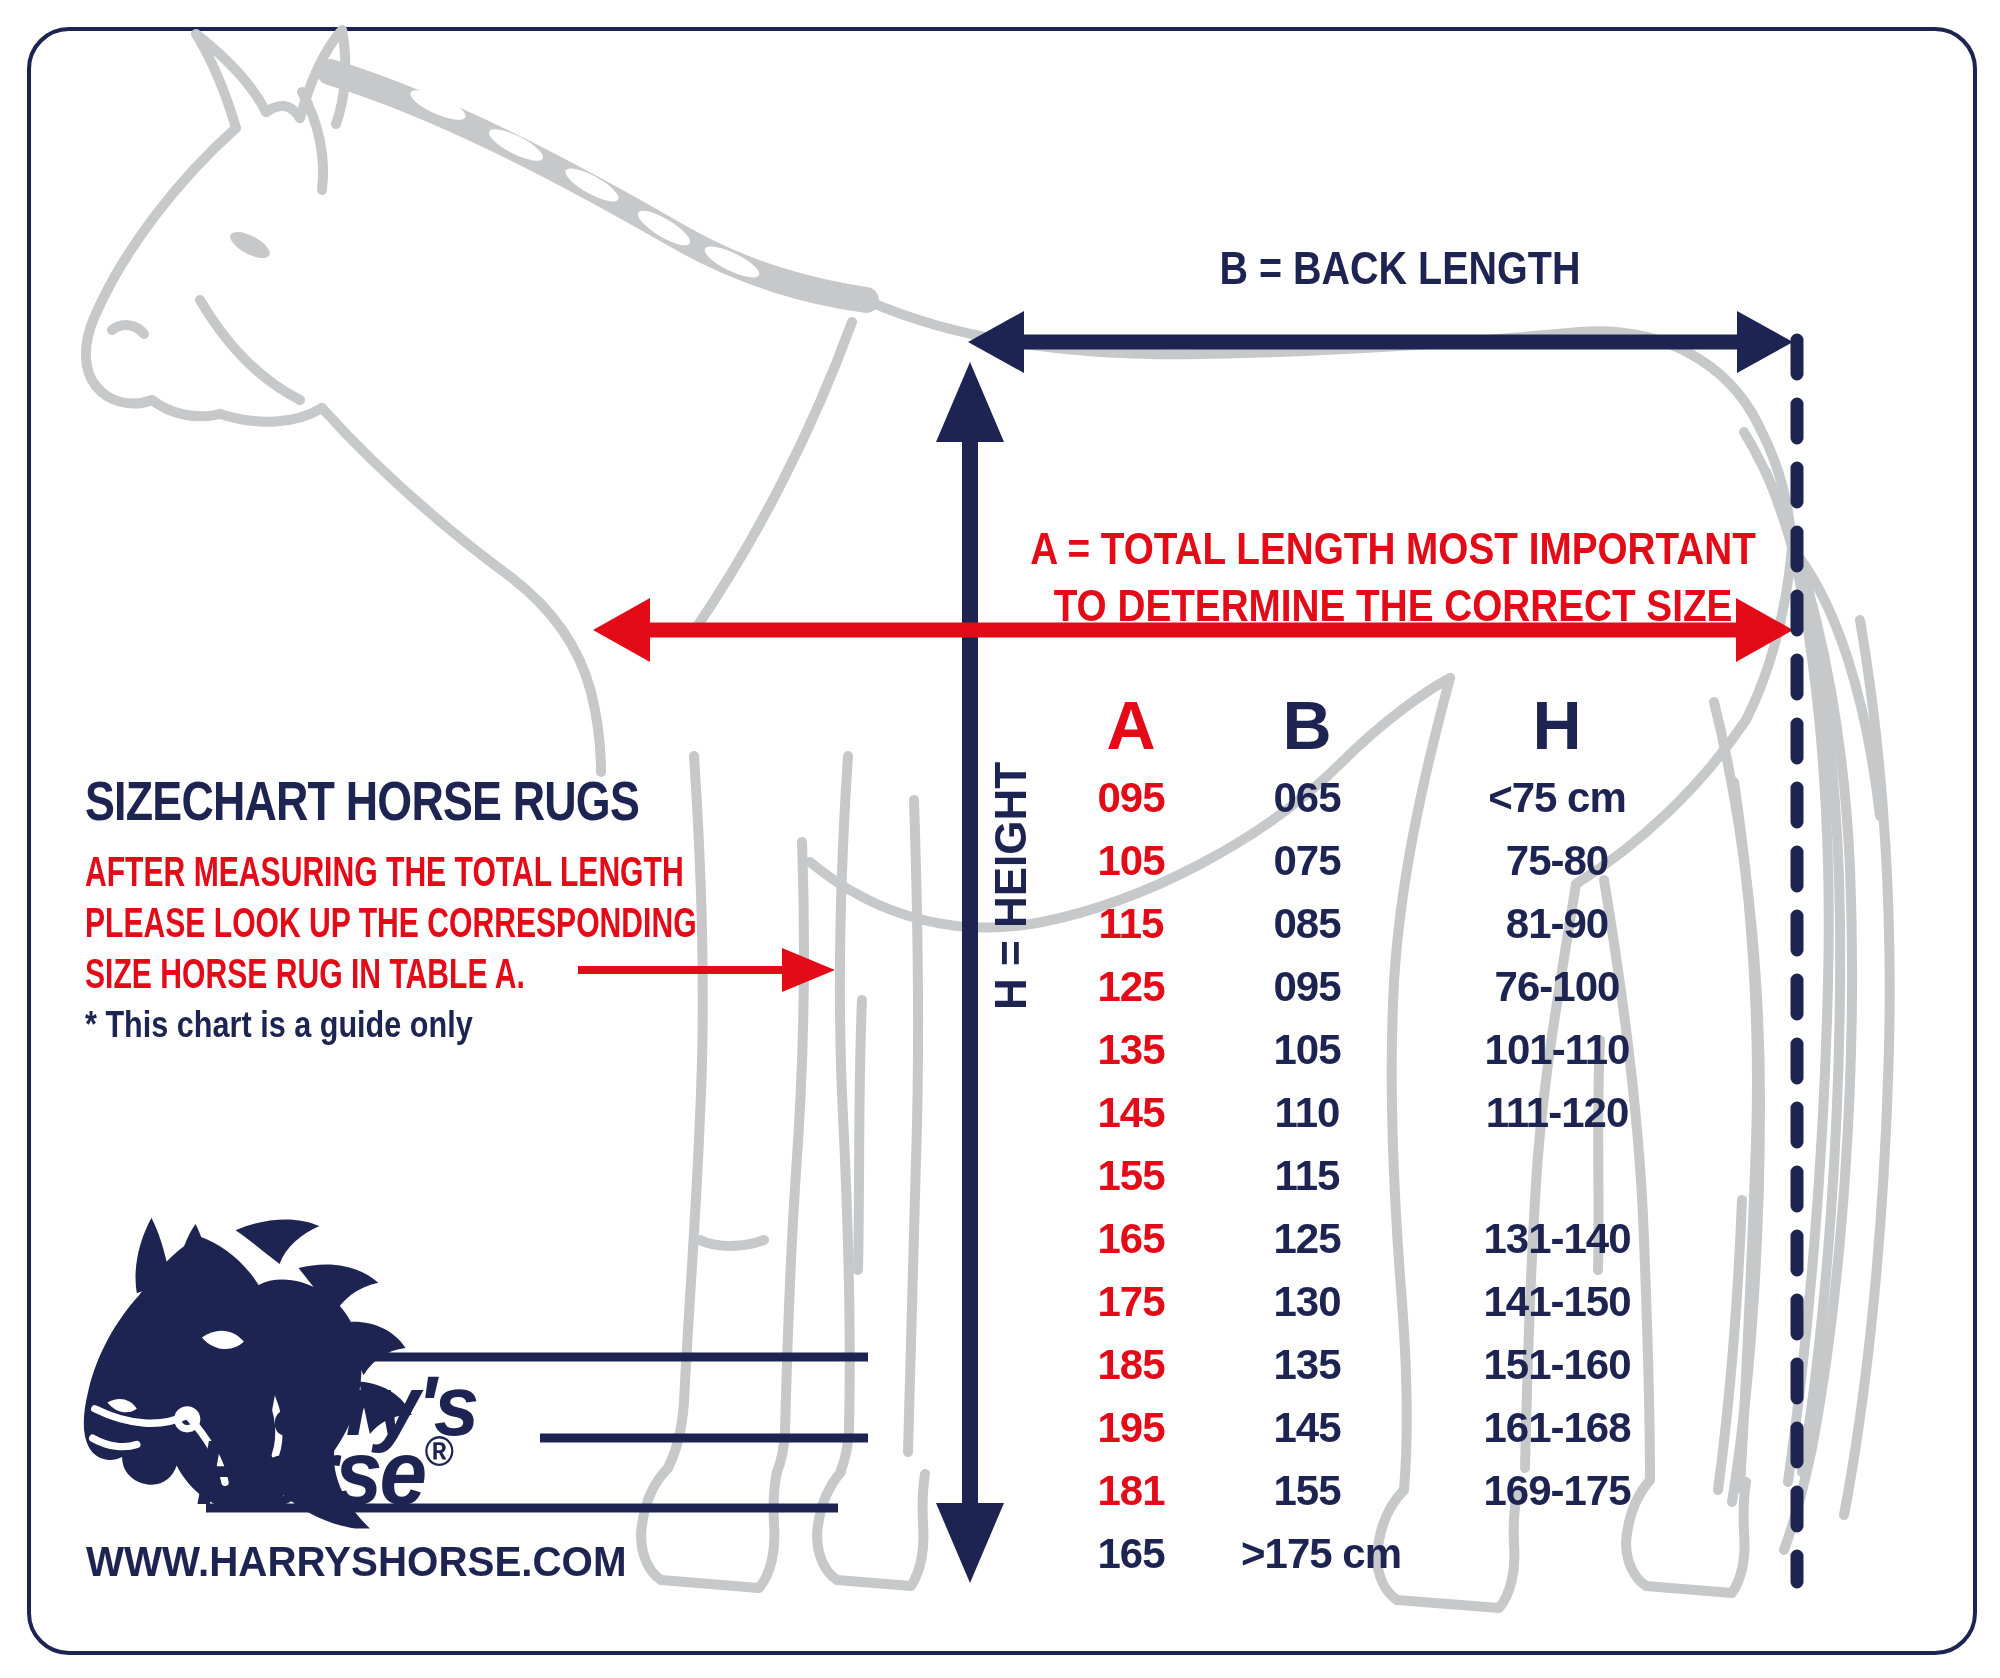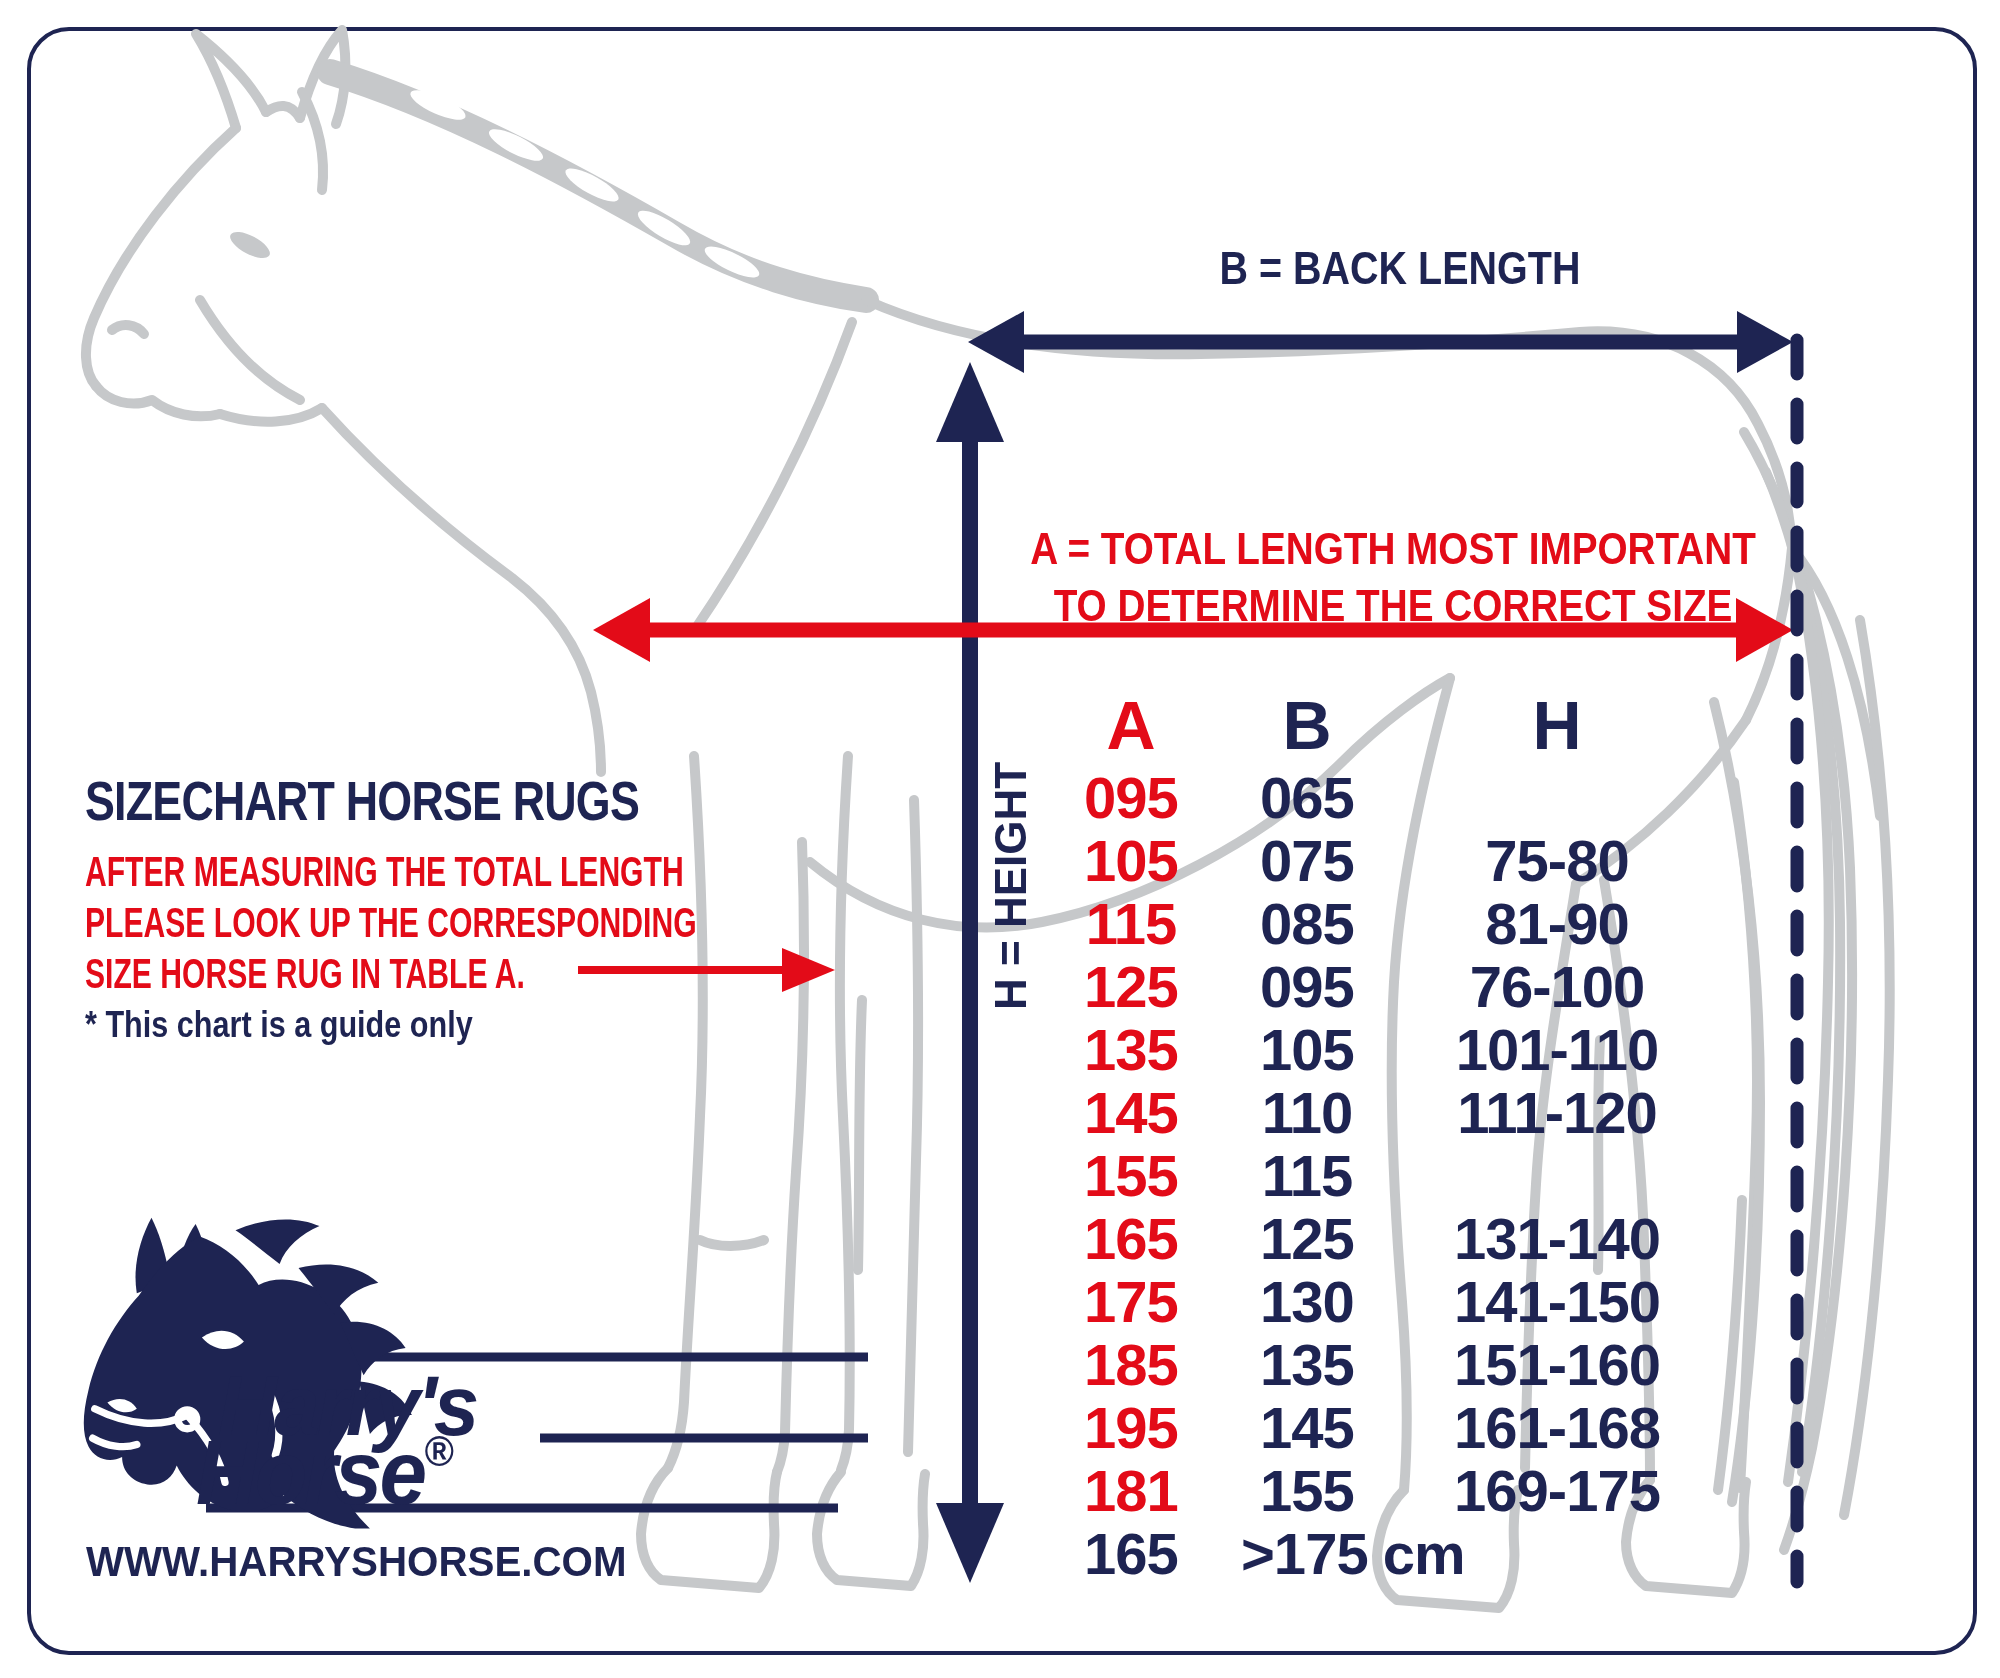--- a/index.html
+++ b/index.html
@@ -19,21 +19,21 @@
   #h-label{left:986px;top:760px;height:250px;font-size:44px;
            writing-mode:vertical-rl;transform:rotate(180deg);}
   
   #title{left:85px;top:768px;font-size:56px;letter-spacing:-1px;transform:scaleX(.80);transform-origin:left top;white-space:nowrap;}
   .instr{left:85px;font-size:43px;line-height:51px;transform:scaleX(.70);transform-origin:left top;white-space:nowrap;}
   #instr1{top:846px;} #instr2{top:897px;} #instr3{top:948px;}
   #note{left:85px;top:1004px;font-size:36px;transform:scaleX(.85);transform-origin:left top;white-space:nowrap;}
   
   .trow{display:grid;grid-template-columns:220px 132px 368px;width:720px;}
   #thead{left:1021px;top:688px;font-size:68px;height:75px;line-height:75px;}
-  #tbody{left:1021px;top:766px;font-size:58px;letter-spacing:-1px;}
+  #tbody{left:1021px;top:766px;font-size:42px;letter-spacing:-1px;}
   #tbody .trow{height:63px;line-height:63px;}
   .tc{text-align:center;white-space:nowrap;}
   
   #harrys{left:218px;top:1356px;font-size:86px;font-style:italic;letter-spacing:-3px;transform:scaleX(.95);transform-origin:left top;white-space:nowrap;}
   #horse-w{left:196px;top:1422px;font-size:90px;font-style:italic;letter-spacing:-3px;transform:scaleX(.95);transform-origin:left top;white-space:nowrap;}
   #reg{font-size:42px;vertical-align:38px;letter-spacing:0;}
   #website{left:86px;top:1538px;font-size:42px;transform:scaleX(.96);transform-origin:left top;white-space:nowrap;}
 </style>
 </head>
 <body>
@@ -163,20 +163,21 @@
 
 <div class="abs b trow" id="thead">
   <div class="tc red">A</div>
   <div class="tc navy">B</div>
   <div class="tc navy">H</div>
 </div>
 <div class="abs b" id="tbody">
   <div class="trow">
     <div class="tc red">095</div>
     <div class="tc navy">065</div>
+    <div class="tc navy">&lt;75 cm</div>
   </div>
   <div class="trow">
     <div class="tc red">105</div>
     <div class="tc navy">075</div>
     <div class="tc navy">75-80</div>
   </div>
   <div class="trow">
     <div class="tc red">115</div>
     <div class="tc navy">085</div>
     <div class="tc navy">81-90</div>

